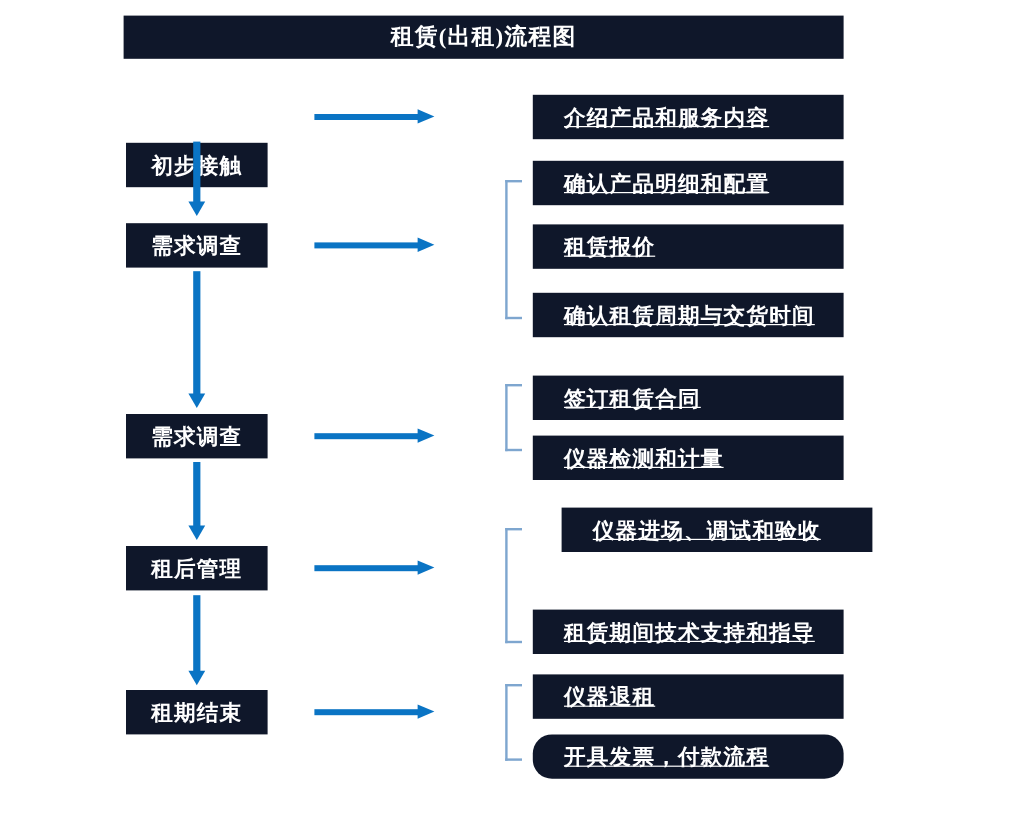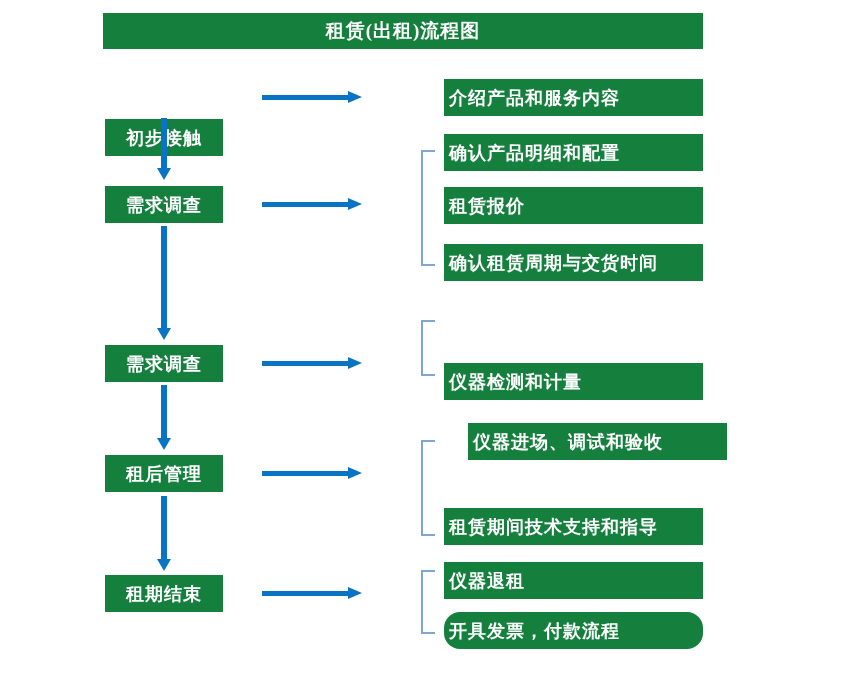--- a/index.html
+++ b/index.html
@@ -6,21 +6,21 @@
   body{
     width:844px;height:688px;
     background:#ffffff;
     font-family:"Liberation Serif","DejaVu Serif",serif;
     overflow:hidden;
   }
   #canvas{position:relative;width:844px;height:688px;}
 
   .box{
     position:absolute;
-    background:#15803d;
+    background:#0f172a;
     color:#ffffff;
     display:flex;
     align-items:center;
     font-weight:bold;
     letter-spacing:1px;
     white-space:nowrap;
     box-sizing:border-box;
   }
   .title-box{
     left:103px;top:13px;width:600px;height:36px;
@@ -28,22 +28,23 @@
     font-size:19px;
   }
   .stage-box{
     left:105px;width:118px;height:37px;
     justify-content:center;
     font-size:18px;
   }
   .detail-box{
     left:444px;width:259px;height:37px;
     justify-content:flex-start;
-    padding-left:5px;
+    padding-left:26px;
     font-size:18px;
+    text-decoration:underline;
   }
 
   
   .h-arrow{position:absolute;height:12px;width:100px;}
   .h-arrow .shaft{
     position:absolute;left:0;top:4px;width:88px;height:5px;background:#0a74c4;
   }
   .h-arrow .head{
     position:absolute;left:86px;top:0;width:0;height:0;
     border-top:6px solid transparent;
@@ -143,20 +144,21 @@
   <div class="bracket" style="left:421px;top:570px;height:64px;"></div>
 
   <div class="box detail-box" style="top:79px;">介绍产品和服务内容</div>
 
   <div class="box detail-box" style="top:134px;">确认产品明细和配置</div>
 
   <div class="box detail-box" style="top:187px;">租赁报价</div>
 
   <div class="box detail-box" style="top:244px;">确认租赁周期与交货时间</div>
 
+  <div class="box detail-box" style="top:313px;">签订租赁合同</div>
 
   <div class="box detail-box" style="top:363px;">仪器检测和计量</div>
 
   <div class="box detail-box" style="top:423px;margin-left:24px;">仪器进场、调试和验收</div>
 
   <div class="box detail-box" style="top:508px;">租赁期间技术支持和指导</div>
 
   <div class="box detail-box" style="top:562px;">仪器退租</div>
 
   <div class="box detail-box" style="top:612px;border-radius:16px;">开具发票，付款流程</div>

